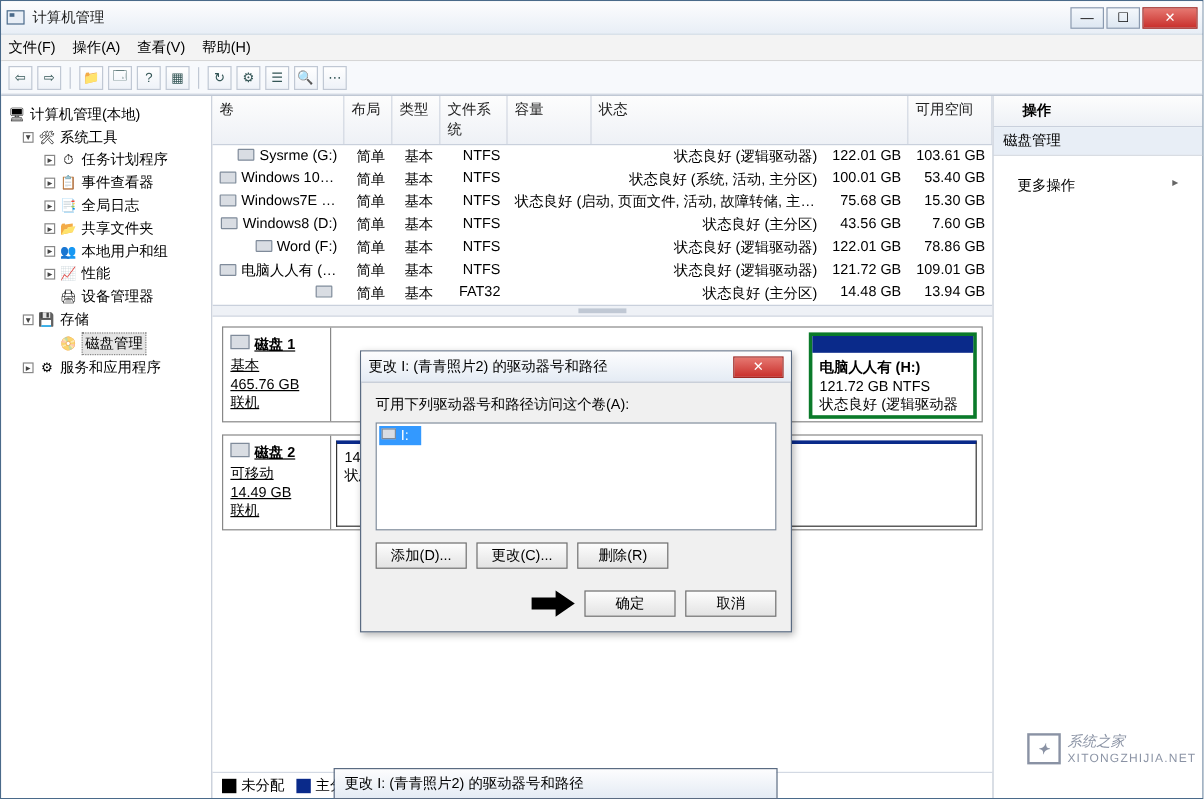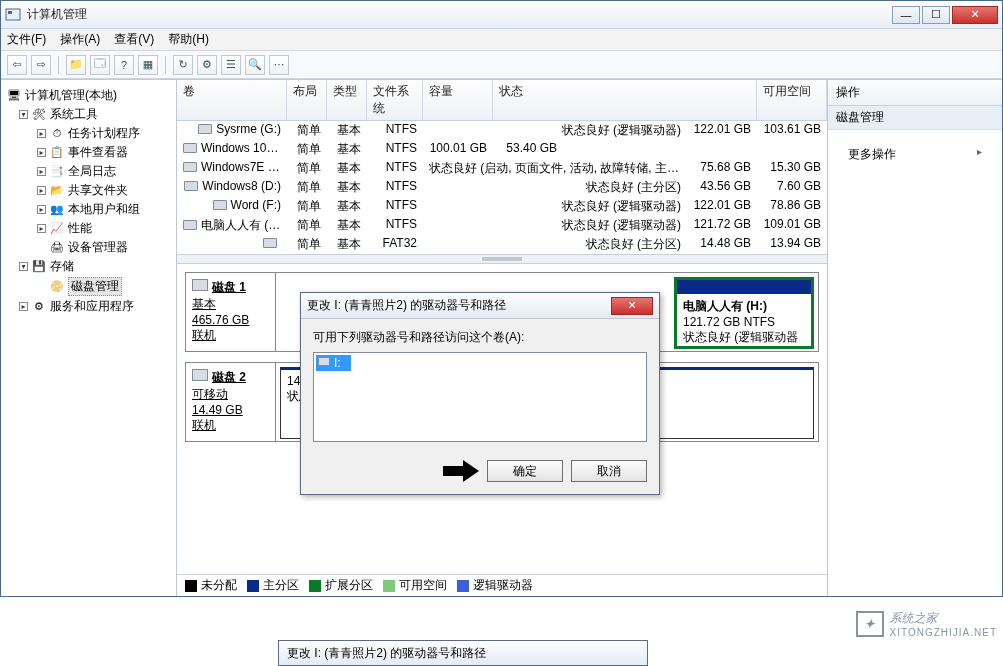--- a/index.html
+++ b/index.html
@@ -1,19 +1,19 @@
 <!DOCTYPE html>
 <html><head>
 <meta charset="utf-8">
 <style>
 * { margin: 0; padding: 0; box-sizing: border-box; font-family: "Microsoft YaHei", "SimSun", Tahoma, sans-serif; font-size: 12px; }
 body { background: #fff; width: 1003px; height: 666px; overflow: hidden; position: relative; }
 
 
-.window { width: 1003px; height: 597px; border: 1px solid #4a6a8a; background: #fff; display: flex; flex-direction: column; }
+.window { width: 1003px; height: 666px; border: 1px solid #4a6a8a; background: #fff; display: flex; flex-direction: column; }
 .titlebar { height: 28px; background: linear-gradient(#fdfdfe, #e8eef6); display: flex; align-items: center; padding: 0 4px; border-bottom: 1px solid #c9d4e2; }
 .titlebar .icon { width: 16px; height: 16px; margin-right: 6px; }
 .titlebar .title { flex: 1; color: #222; }
 .winbtns { display: flex; gap: 2px; }
 .winbtn { width: 28px; height: 18px; border: 1px solid #8a9ab0; background: linear-gradient(#f5f8fc,#dde7f2); display: flex; align-items: center; justify-content: center; font-size: 11px; cursor: pointer; }
 .winbtn.close { width: 46px; background: linear-gradient(#e67871,#c9302c); border-color: #a02722; color: #fff; }
 
 .menubar { height: 22px; background: #f3f3f3; border-bottom: 1px solid #d6d6d6; display: flex; align-items: center; padding: 0 6px; gap: 14px; }
 .menubar span { cursor: default; }
 
@@ -54,21 +54,21 @@
 .volbox { position:absolute; border:1px solid #333; background:#fff; padding:4px 6px; }
 .volbox.sel { border:3px solid #000; }
 .volhead { height:14px; background:#0a2a8a; color:#fff; font-size:11px; padding:0 4px; line-height:14px; margin:-4px -6px 4px -6px; }
 
 .legend { height:22px; border-top:1px solid #c9d0dc; display:flex; align-items:center; gap:10px; padding:0 8px; font-size:11px;}
 .lg { display:flex; align-items:center; gap:4px;}
 .sw { width:12px; height:12px; }
 
 
 .right { width:174px; background:#fff; }
-.right .hdr { background:linear-gradient(#fdfdfd,#eef1f6); border-bottom:1px solid #c9d0dc; padding:4px 8px; font-weight:400;}
+.right .hdr { background:linear-gradient(#fdfdfd,#eef1f6); border-bottom:1px solid #c9d0dc; padding:4px 24px; font-weight:700;}
 .right .acthdr { background:#e8eef6; padding:3px 8px; border-bottom:1px solid #d9dde3;}
 .right .act { padding:16px 20px; cursor:pointer; }
 .right .act::after { content:"▸"; float:right; color:#666; font-size:10px;}
 
 
 .dialog { position:absolute; left:300px; top:292px; width:360px; background:#f0f0f0; border:1px solid #5a6b82; box-shadow:2px 2px 6px rgba(0,0,0,.3); z-index:10;}
 .dialog .dtitle { height:26px; background:linear-gradient(#fdfdfe,#e4ebf4); display:flex; align-items:center; padding:0 6px; border-bottom:1px solid #c0c8d4;}
 .dialog .dtitle .t { flex:1; }
 .dialog .dclose { width:42px; height:18px; background:linear-gradient(#e67871,#c9302c); border:1px solid #a02722; color:#fff; display:flex; align-items:center; justify-content:center; font-size:11px; cursor:pointer;}
 .dialog .dbody { padding:10px 12px 12px; }
@@ -213,20 +213,21 @@
             <div class="cell c3">NTFS</div>
             <div class="cell c4">状态良好 (逻辑驱动器)</div>
             <div class="cell c5">122.01 GB</div>
             <div class="cell c6">103.61 GB</div>
           </div>
           <div class="row">
             <div class="cell c0"><span class="driveico"></span>Windows 10 (E:)</div>
             <div class="cell c1">简单</div>
             <div class="cell c2">基本</div>
             <div class="cell c3">NTFS</div>
+            <div class="cell c4">状态良好 (系统, 活动, 主分区)</div>
             <div class="cell c5">100.01 GB</div>
             <div class="cell c6">53.40 GB</div>
           </div>
           <div class="row">
             <div class="cell c0"><span class="driveico"></span>Windows7E (C:)</div>
             <div class="cell c1">简单</div>
             <div class="cell c2">基本</div>
             <div class="cell c3">NTFS</div>
             <div class="cell c4">状态良好 (启动, 页面文件, 活动, 故障转储, 主分区)</div>
             <div class="cell c5">75.68 GB</div>
@@ -342,20 +343,25 @@
 
 <div class="dialog">
   <div class="dtitle">
     <span class="t">更改 I: (青青照片2) 的驱动器号和路径</span>
     <div class="dclose">✕</div>
   </div>
   <div class="dbody">
     <div>可用下列驱动器号和路径访问这个卷(A):</div>
     <div class="listbox">
       <span class="item sel"><span class="dico2"></span><span>I:</span></span>
+    </div>
+    <div class="btnrow">
+      <button class="btn">添加(D)...</button>
+      <button class="btn">更改(C)...</button>
+      <button class="btn">删除(R)</button>
     </div>
     <div class="okrow">
       <div class="arrow">
         <svg viewBox="0 0 40 26">
             <path d="M2 8 L22 8 L22 2 L38 13 L22 24 L22 18 L2 18 Z" fill="#000"></path>
           </svg>
       </div>
       <button class="btn">确定</button>
       <button class="btn">取消</button>
     </div>

